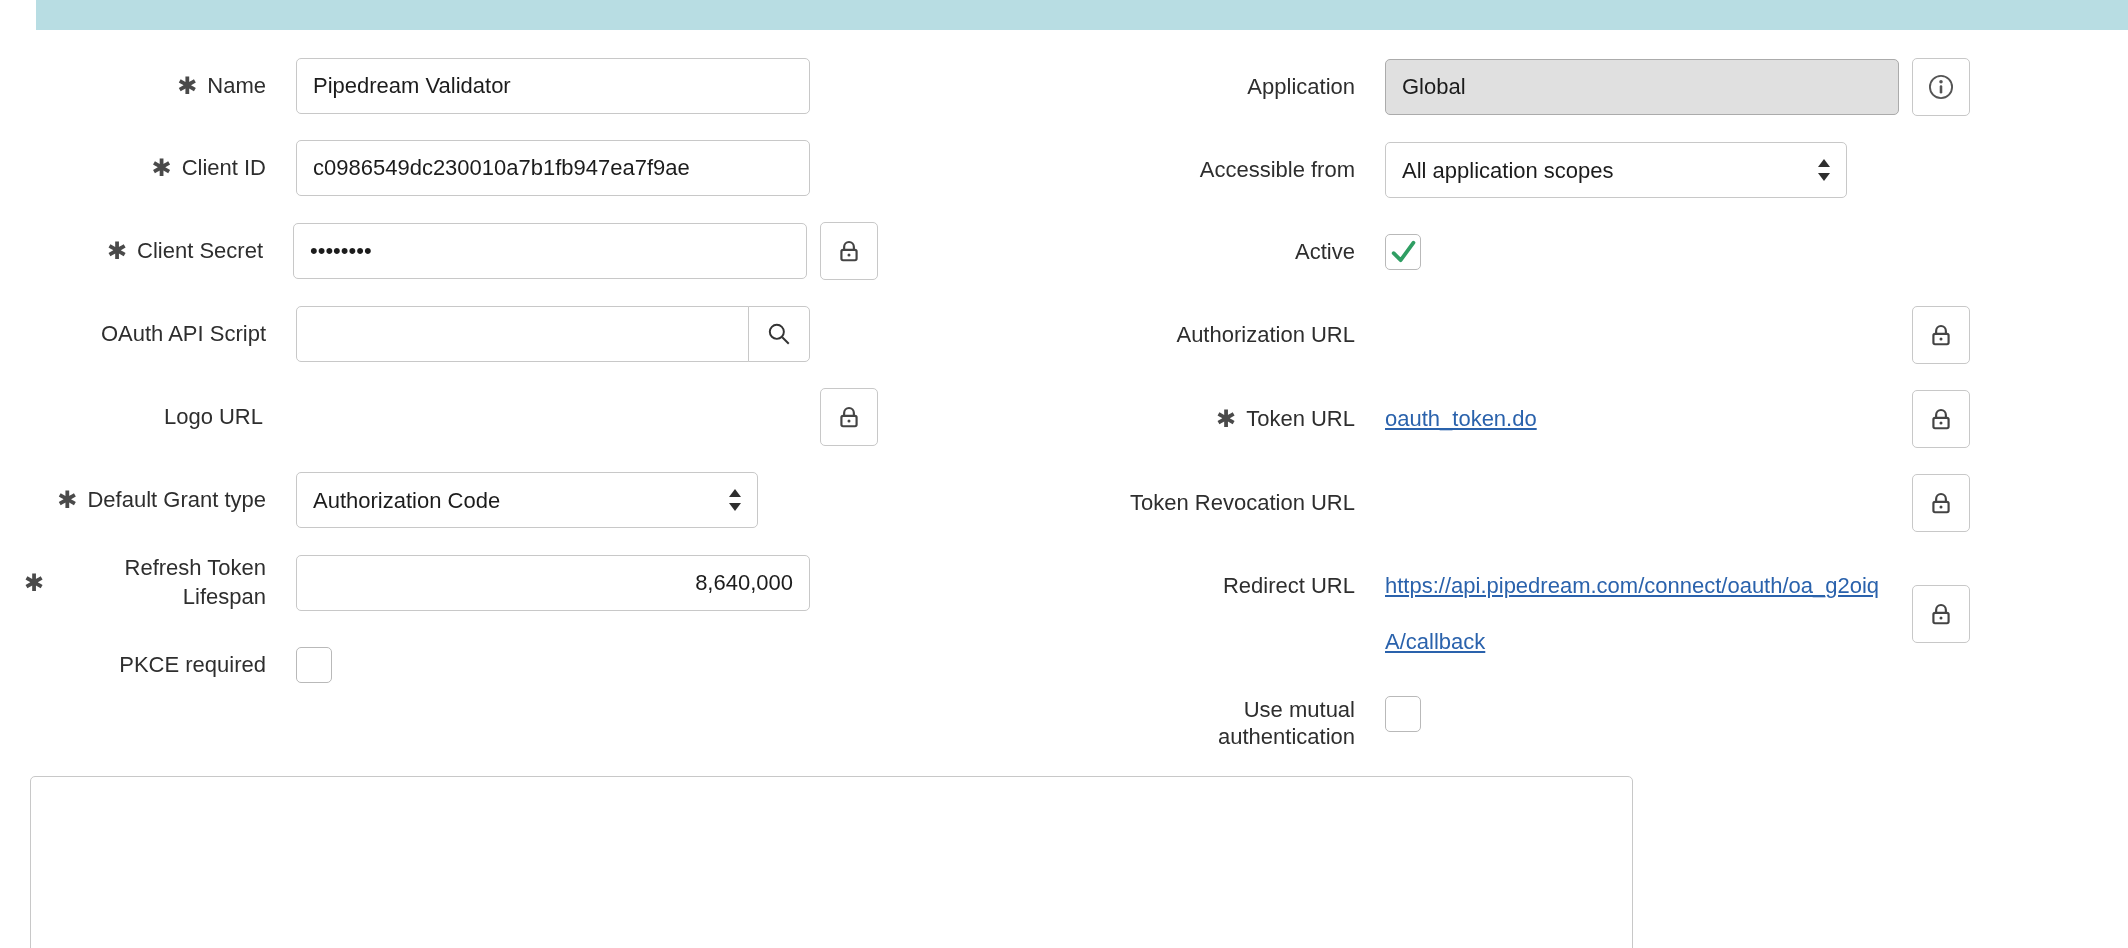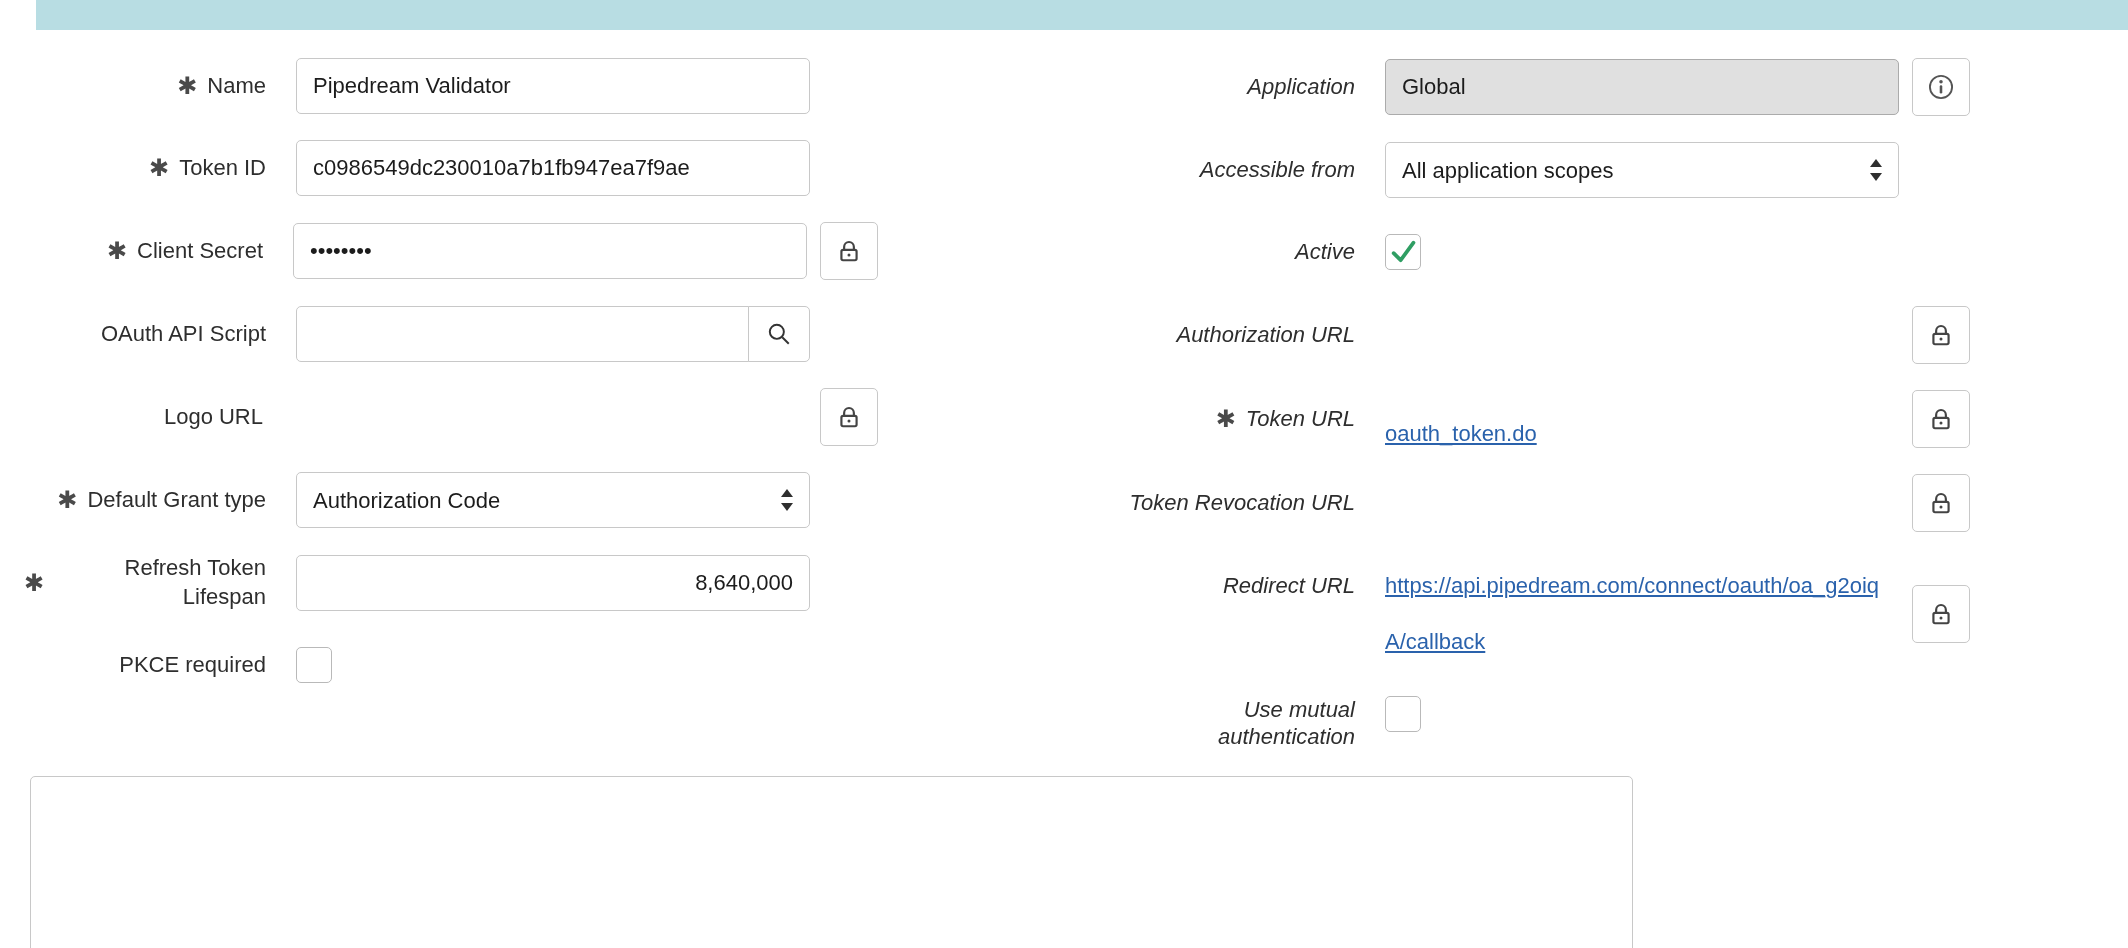--- a/index.html
+++ b/index.html
@@ -18,30 +18,30 @@
   .top-bar{height:30px;background:var(--topbar);margin-left:36px;}
   .columns{display:flex;padding-top:28px;}
   .col.left{width:878px;flex:0 0 auto;}
   .col.right{flex:0 0 auto;}
   .row{display:flex;align-items:center;margin-bottom:26px;}
   .label-col{display:flex;align-items:center;justify-content:flex-end;gap:10px;min-height:56px;}
   .left .label-col, .comments-row .label-col{width:266px;}
   .right .label-col{width:477px;}
   .lbl{text-align:right;color:#2e2e2e;line-height:1.3;}
   .left .lbl{max-width:212px;}
-  .right .lbl{max-width:252px;font-style:italic;}
+  .right .lbl{max-width:252px;}
   .req{font-size:24px;color:#4a4a4a;line-height:1;}
   .field{margin-left:30px;display:flex;align-items:center;gap:13px;}
   .input{
     width:514px;height:56px;border:1px solid var(--border);border-radius:5px;
     padding:12px 16px;font:inherit;color:#1c1c1c;background:#fff;
   }
   .input.readonly{background:#e0e0e0;border-color:#ababab;}
   .input.num{text-align:right;}
-  .selectwrap{position:relative;width:514px;}
+  .selectwrap{position:relative;width:462px;}
   select{
     appearance:none;-webkit-appearance:none;-moz-appearance:none;
     width:100%;height:56px;border:1px solid var(--border);border-radius:5px;
     background:#fff;font:inherit;color:#1c1c1c;padding:0 46px 0 16px;cursor:pointer;
   }
   .spin{position:absolute;right:15px;top:50%;transform:translateY(-50%);pointer-events:none;display:flex;}
   .iconbtn{
     width:58px;height:58px;border:1px solid var(--border);border-radius:5px;background:#fff;
     display:flex;align-items:center;justify-content:center;cursor:pointer;padding:0;flex:0 0 auto;
   }
@@ -51,21 +51,21 @@
     width:62px;height:56px;border:1px solid var(--border);margin-left:-1px;
     border-radius:0 5px 5px 0;background:#fff;display:flex;align-items:center;justify-content:center;
     cursor:pointer;padding:0;flex:0 0 auto;
   }
   .spacer{width:514px;height:56px;}
   .checkbox{
     width:36px;height:36px;border:1.5px solid #b9b9b9;border-radius:5px;background:#fff;
     display:flex;align-items:center;justify-content:center;cursor:pointer;flex:0 0 auto;
   }
   a.link{color:var(--link);text-decoration:underline;cursor:pointer;}
-  .linkcell{width:514px;display:flex;align-items:flex-end;min-height:56px;}
+  .linkcell{width:514px;display:flex;align-items:center;min-height:56px;}
   .linkarea{width:514px;word-break:break-all;line-height:56px;}
   .row.align-top{align-items:flex-start;}
   .row.mutual{align-items:flex-start;}
   .row.mutual .label-col{min-height:36px;}
   .row.mutual .lbl{line-height:27px;}
   .row.mutual .field{align-self:flex-start;}
   .comments-row{display:flex;align-items:flex-start;margin-top:0;}
   .comments-row textarea{
     margin-left:30px;width:1603px;height:240px;border:1px solid var(--border);border-radius:5px;
     font:inherit;padding:12px 16px;resize:vertical;background:#fff;
@@ -87,21 +87,21 @@
         <label class="lbl">Name</label>
       </div>
       <div class="field">
         <input class="input" value="Pipedream Validator" style="">
       </div>
     </div>
 
     <div class="row">
       <div class="label-col">
         <span class="req">✱</span>
-        <label class="lbl">Token ID</label>
+        <label class="lbl">Client ID</label>
       </div>
       <div class="field">
         <input class="input" value="c0986549dc230010a7b1fb947ea7f9ae" style="">
       </div>
     </div>
 
     <div class="row">
       <div class="label-col">
         <span class="req">✱</span>
         <label class="lbl">Client Secret</label>

